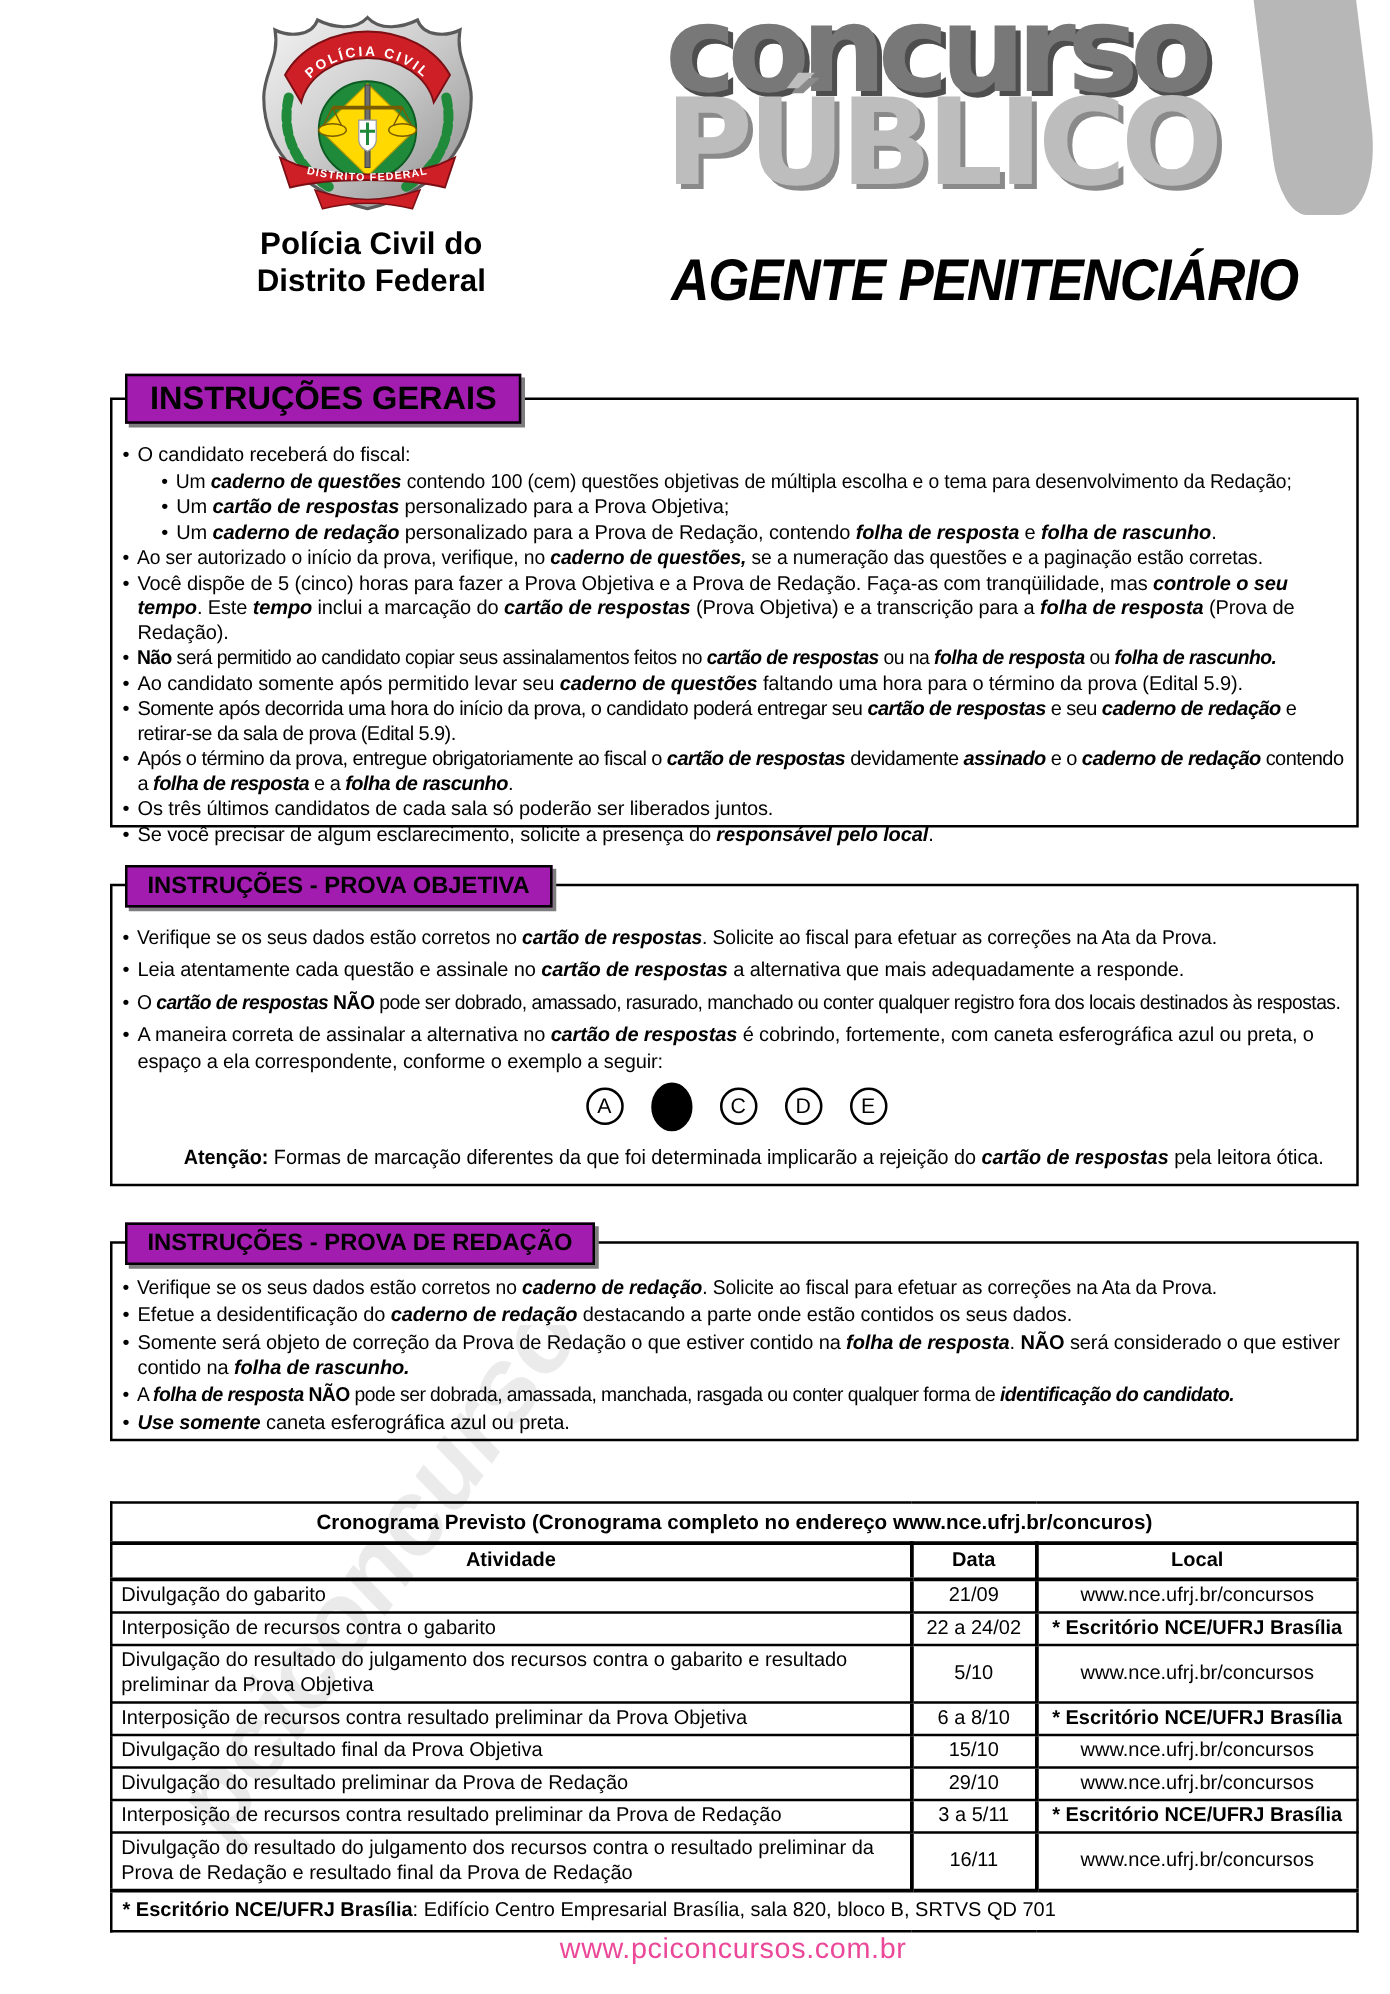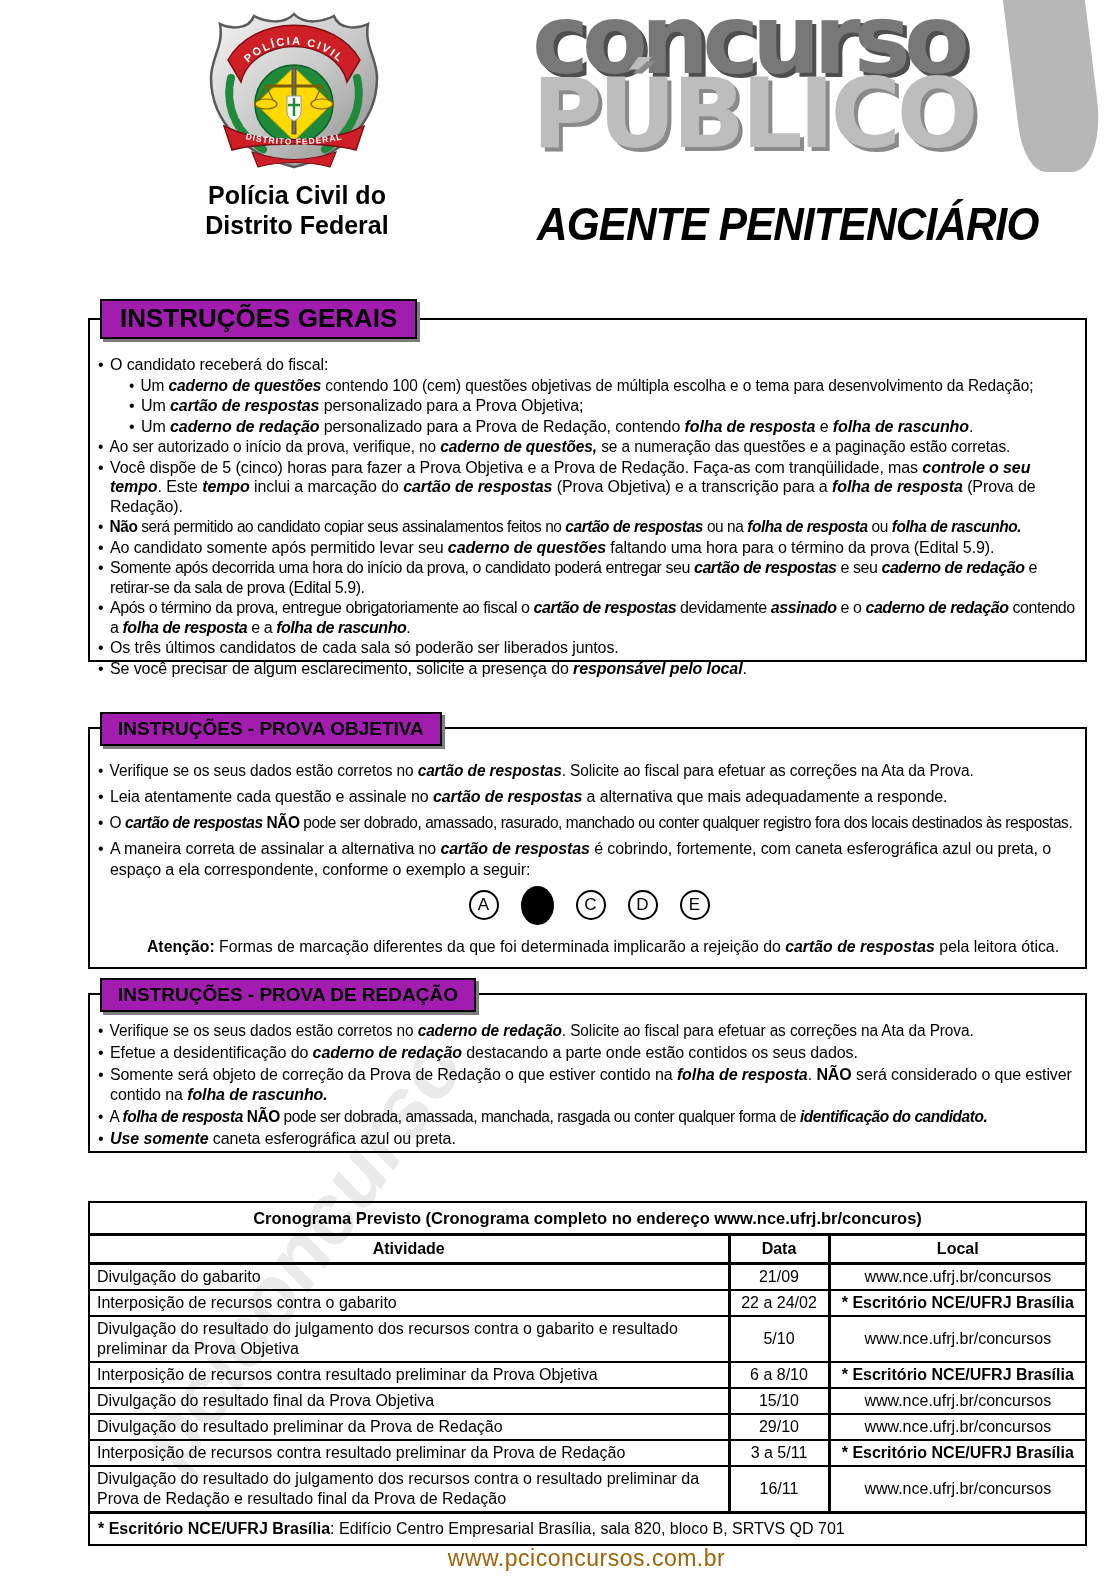--- a/index.html
+++ b/index.html
@@ -22,21 +22,21 @@
               font-size:47px;white-space:nowrap;transform:scaleX(0.9);transform-origin:left;
               letter-spacing:-1px;}
 
   
   .sec{position:absolute;left:88px;width:995px;border:2px solid #000;}
   .sec-title{position:absolute;left:10px;background:#a21caf;border:2px solid #000;
              box-shadow:3px 3px 0 #7d7d7d;font-weight:bold;white-space:nowrap;}
   #sec-gerais{top:318px;height:340px;}
   #sec-gerais .sec-title{top:-21px;font-size:26px;padding:2px 18px 3px 18px;}
   #sec-gerais .sec-body{top:34px;}
-  #sec-objetiva{top:707px;height:238px;margin-top:20px;}
+  #sec-objetiva{top:707px;height:238px;}
   #sec-objetiva .sec-title,#sec-redacao .sec-title{top:-17px;font-size:19px;padding:4px 16px;}
   #sec-objetiva .sec-body{top:30px;}
   #sec-redacao{top:993px;height:156px;}
   #sec-redacao .sec-body{top:25px;}
 
   .sec-body{position:absolute;left:7px;right:4px;}
   .item{position:relative;padding-left:13px;font-size:16px;line-height:19.5px;
         letter-spacing:-0.1px;margin-top:1px;}
   #sec-objetiva .item{line-height:21px;margin-bottom:5px;}
   #sec-redacao .item{line-height:20px;margin-bottom:2px;}
@@ -64,21 +64,21 @@
   #schedule td.c-date,#schedule td.c-place{text-align:center;}
   #schedule td.c-date{border-left:3px solid #000;border-right:3px solid #000;}
   #schedule td.bold{font-weight:bold;}
   #schedule .t-foot td{border-top:3px solid #000;padding:5px 8px;}
 
   
   .wm-clip{position:absolute;left:88px;top:1060px;width:700px;height:430px;overflow:hidden;pointer-events:none;}
   .watermark{position:absolute;left:30px;top:370px;font-size:84px;font-weight:bold;font-style:italic;
              color:#000;opacity:0.08;white-space:nowrap;transform:rotate(-55deg);transform-origin:left top;}
   .footer{position:absolute;left:88px;top:1545px;width:997px;text-align:center;
-          font-size:23px;color:#a16207;letter-spacing:0.5px;}
+          font-size:23px;color:#ec4899;letter-spacing:0.5px;}
 </style>
 </head>
 <body>
 
 <div class="wm-clip">
   <div class="watermark">pciconcursos</div>
 </div>
 
 <div class="swoosh"></div>
 

